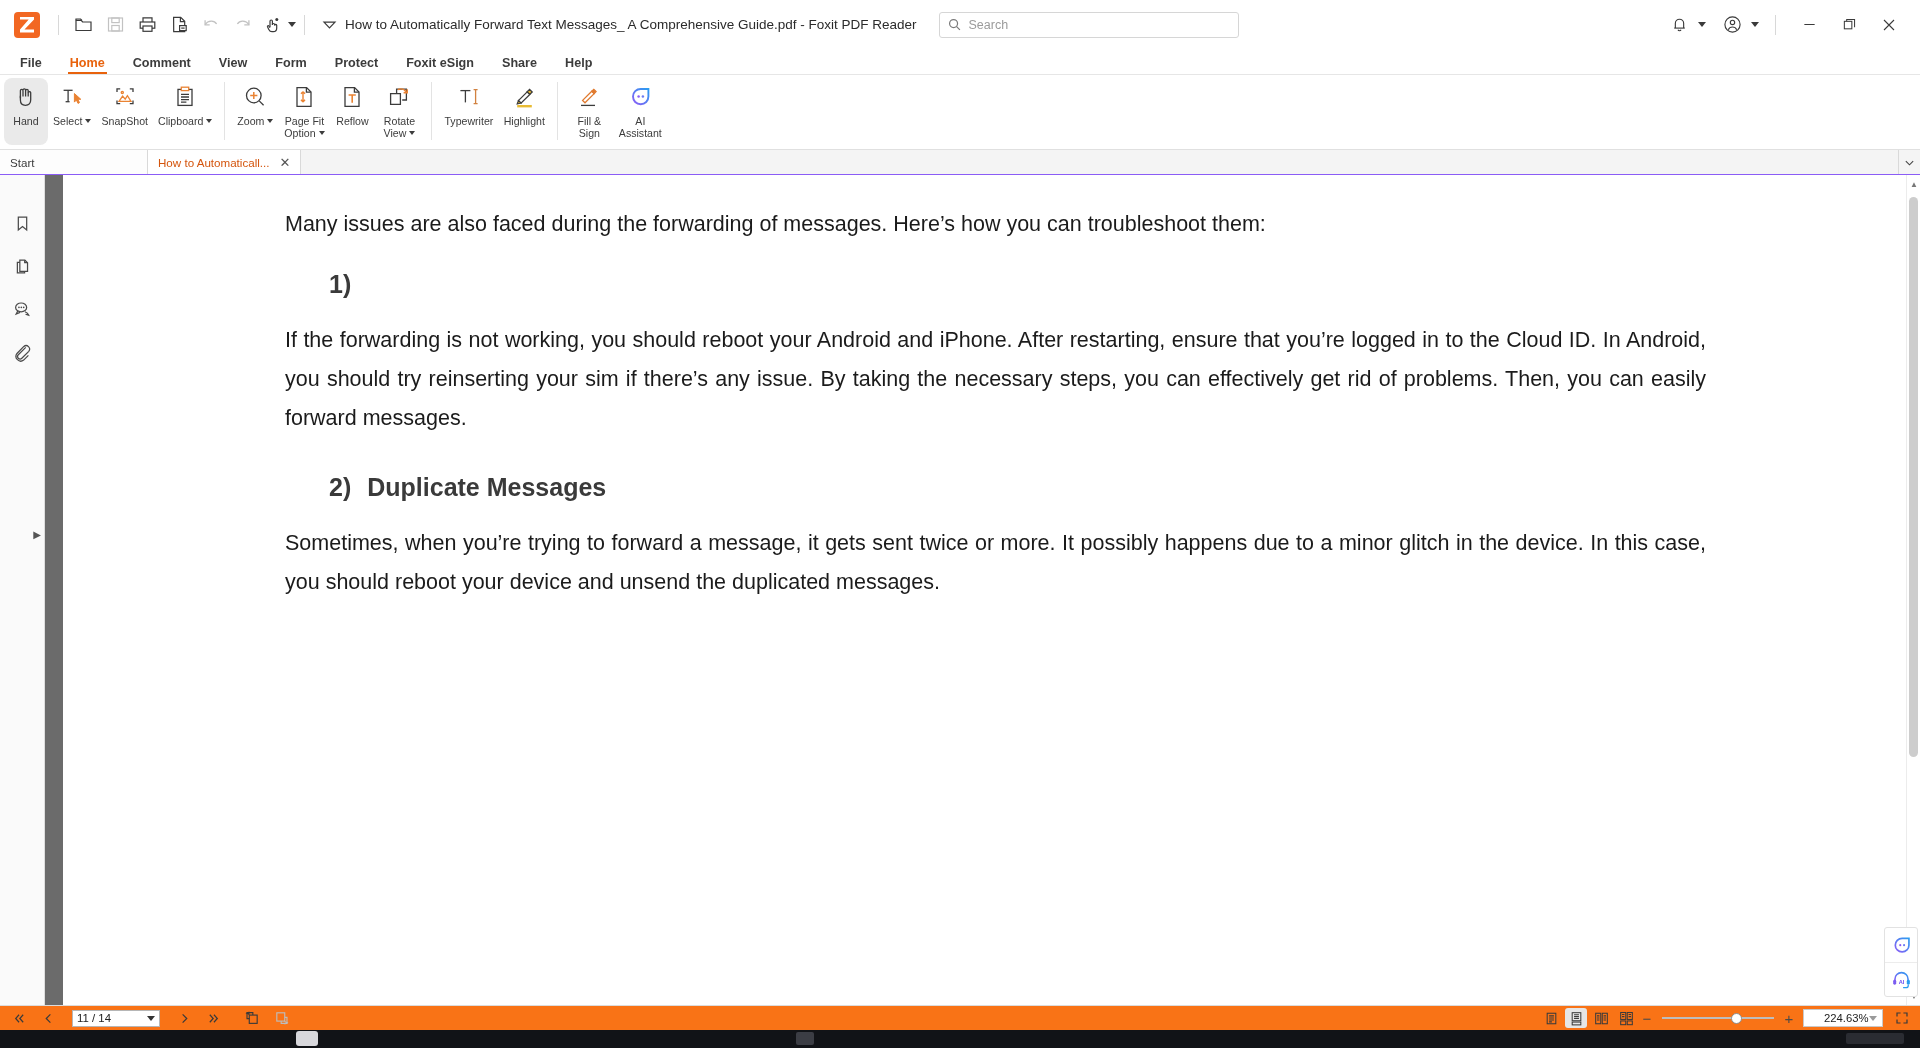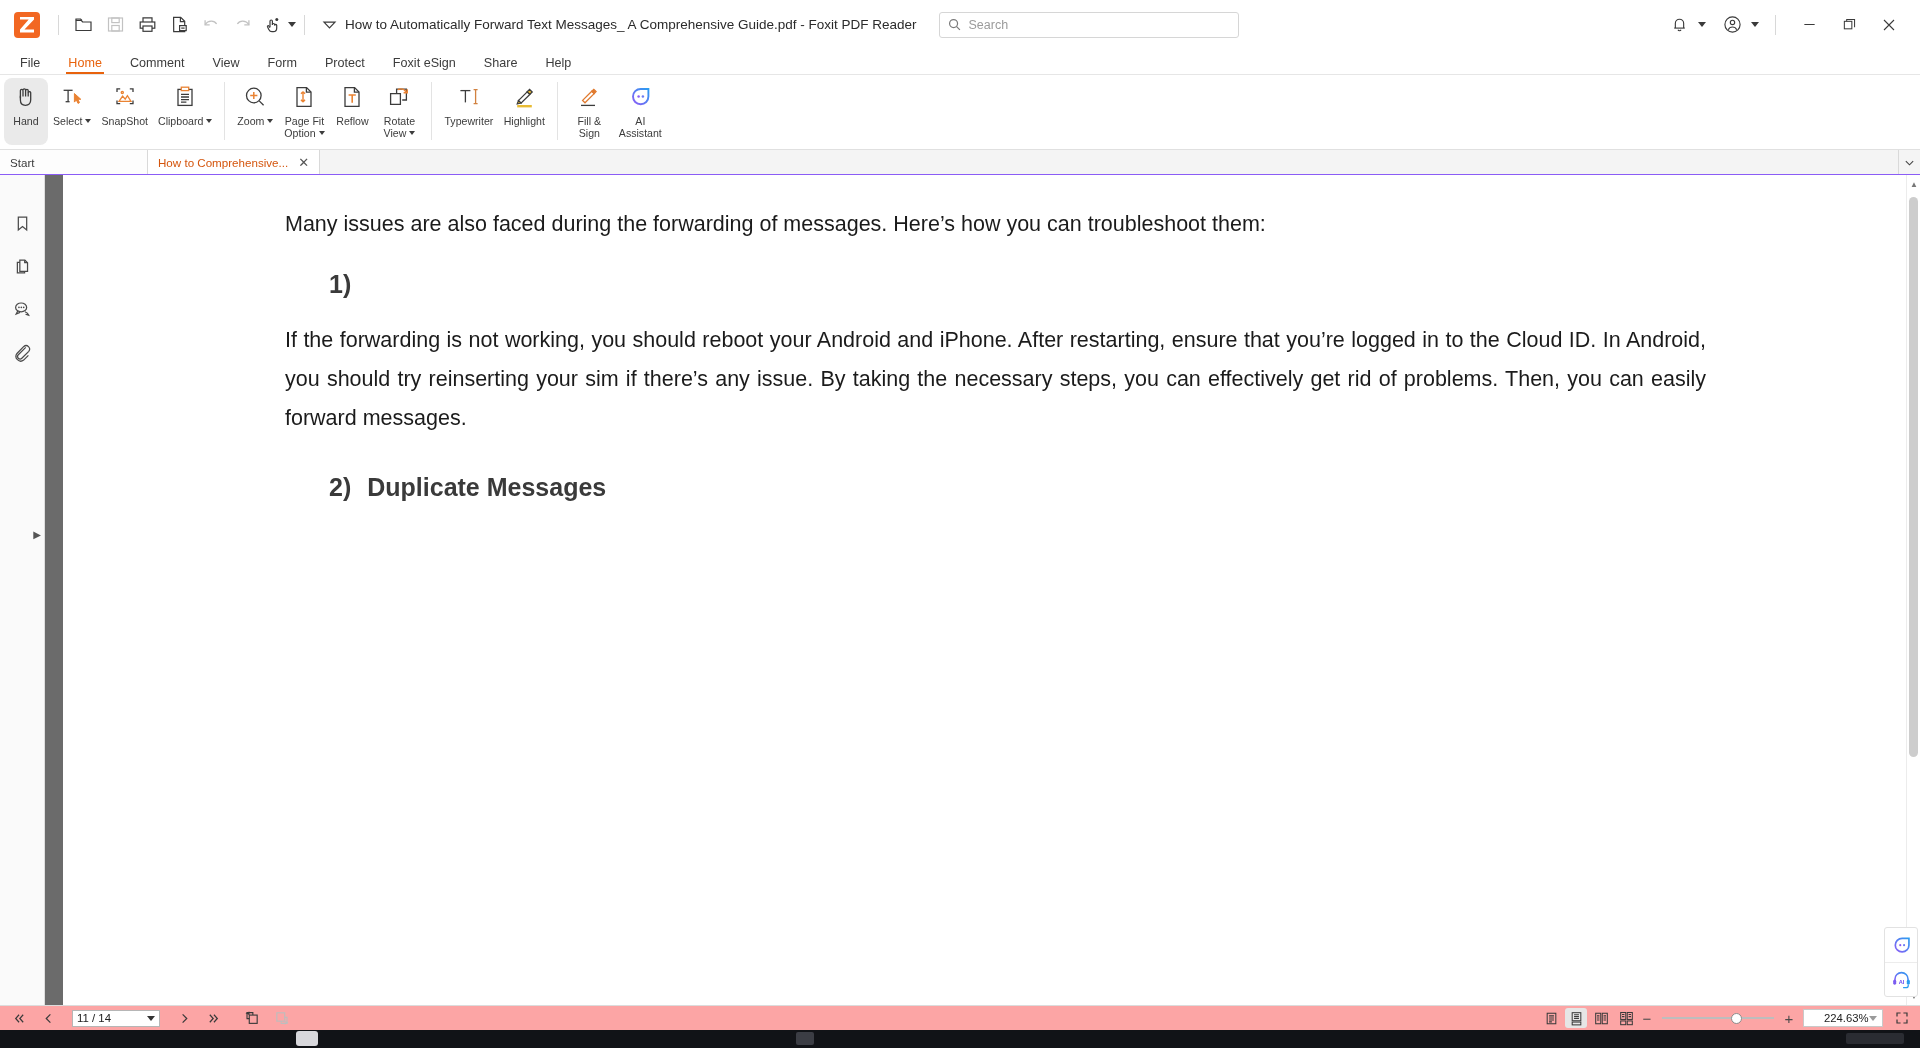--- a/index.html
+++ b/index.html
@@ -46,21 +46,21 @@
   .searchbox .ph { font-size: 12.5px; color:#9b9b9b; margin-left: 8px; }
   .tb-right { margin-left:auto; display:flex; align-items:center; gap:2px; padding-right:4px; }
   .win-btn { width:38px;height:32px;display:flex;align-items:center;justify-content:center;color:#3a3a3a; }
 
   
   .menubar {
     height: 26px; min-height:26px; display:flex; align-items:flex-end; background:#fff;
     padding-left: 6px; border-bottom: 1px solid #e6e6e6; position:relative;
   }
   .menu-item {
-    font-size: 12.6px; font-weight: normal; color: #3c3c3c; padding: 0 14px 4px 14px;
+    font-size: 12.6px; font-weight: bold; color: #3c3c3c; padding: 0 14px 4px 14px;
     white-space:nowrap; position:relative;
   }
   .menu-item.active { color: #e8620c; }
   .menu-item.active:after {
     content:""; position:absolute; left:12px; right:12px; bottom:0; height:2px; background:#e8620c;
   }
 
   
   .ribbon {
     height: 75px; min-height:75px; display:flex; align-items:flex-start; background:#fff;
@@ -140,21 +140,21 @@
     justify-content:center; color:#777; font-size:8px;
   }
   .float-ai {
     position:absolute; right: 2px; bottom: 8px; width: 34px;
     border:1px solid #e2e2e2; background:#fff; border-radius:3px;
   }
   .float-ai > div { height:34px; display:flex;align-items:center;justify-content:center; }
 
   
   .statusbar {
-    height: 25px; min-height:25px; background:#fca5a5; border-top:1px solid #dcdcdc;
+    height: 25px; min-height:25px; background:#f97316; border-top:1px solid #dcdcdc;
     display:flex; align-items:center; padding: 0 8px; gap: 10px;
   }
   .sb-btn { width:20px;height:20px;display:flex;align-items:center;justify-content:center;color:#3a3a3a; }
   .sb-btn.dim { color:#bdbdbd; }
   .pagefield {
     width: 88px; height: 17px; border:1px solid #b6b6b6; background:#fff; display:flex;
     align-items:center; padding: 0 4px; margin: 0 4px; font-size:11.4px; color:#222;
   }
   .pagefield .dd { margin-left:auto; width:0;height:0;
     border-left:4px solid transparent;border-right:4px solid transparent;border-top:5px solid #333; }
@@ -457,21 +457,21 @@
       <div class="lbl">AI
 Assistant</div>
     </div>
   </div>
 
   <div class="tabstrip">
     <div class="dtab" style="min-width:148px">
       <span>Start</span>
     </div>
     <div class="dtab active">
-      <span>How to Comprehensive...</span>
+      <span>How to Automaticall...</span>
       <span class="x">✕</span>
     </div>
     <div class="strip-right">
       <svg width="11" height="11" viewBox="0 0 12 12" fill="none" stroke="#444" stroke-width="1.2">
         <path d="M2 4.5L6 8.5 10 4.5"></path>
         </svg>
     </div>
   </div>
 
   <div class="body">
@@ -515,20 +515,21 @@
 
         <div class="pdf-h2">
           <span>1)</span>
         </div>
         <div class="pdf-p">If the forwarding is not working, you should reboot your Android and iPhone. After restarting, ensure that you’re logged in to the Cloud ID. In Android, you should try reinserting your sim if there’s any issue. By taking the necessary steps, you can effectively get rid of problems. Then, you can easily forward messages.</div>
 
         <div class="pdf-h2" style="margin-top:34px">
           <span>2)</span>
           <span>Duplicate Messages</span>
         </div>
+        <div class="pdf-p">Sometimes, when you’re trying to forward a message, it gets sent twice or more. It possibly happens due to a minor glitch in the device. In this case, you should reboot your device and unsend the duplicated messages.</div>
       </div>
 
       <div class="rightscroll">
         <div class="rs-arrow" style="top:2px">▲</div>
         <div class="rs-thumb" style="top:22px;height:560px"></div>
         <div class="rs-arrow" style="bottom:2px">▼</div>
       </div>
 
       <div class="float-ai">
         <div>

